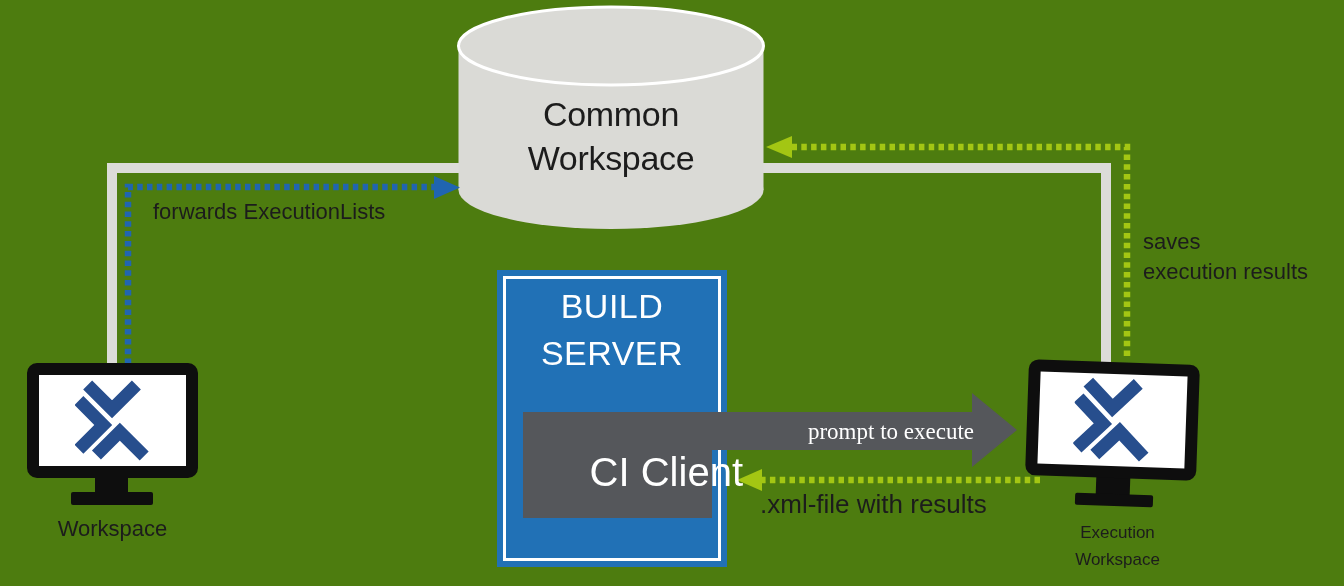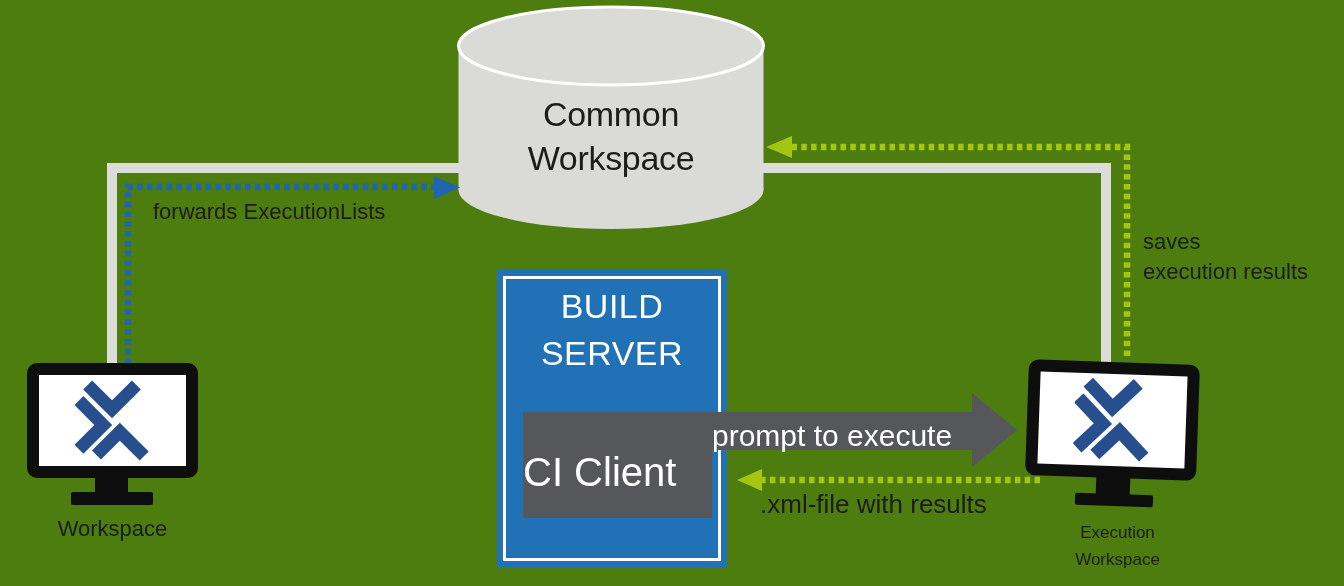--- a/index.html
+++ b/index.html
@@ -32,25 +32,25 @@
     position:absolute;left:6px;top:6px;right:6px;bottom:6px;
     border:3px solid #ffffff;
   }
   #build-server-title{
     left:497px;top:283px;width:230px;
     text-align:center;color:#ffffff;
     font-size:34px;line-height:47px;letter-spacing:0.5px;
   }
   #ci-client-label{
     left:523px;top:450px;width:220px;
-    text-align:left;color:#ffffff;font-size:40px;
+    text-align:right;color:#ffffff;font-size:40px;
   }
   #prompt-label{
     left:712px;top:419px;width:262px;
-    text-align:left;color:#ffffff;font-size:30px;
+    text-align:right;color:#ffffff;font-size:23px;font-family:Liberation Serif, serif;
   }
 
   
   #forwards-label{left:153px;top:199px;font-size:22px;}
   #saves-label{left:1143px;top:227px;font-size:22px;line-height:30px;}
   #xml-label{left:760px;top:489px;font-size:26px;}
   #workspace-left-label{left:27px;top:516px;width:171px;text-align:center;font-size:22px;}
   #workspace-right-label{left:1032px;top:519px;width:171px;text-align:center;font-size:17px;line-height:27px;}
 
   

